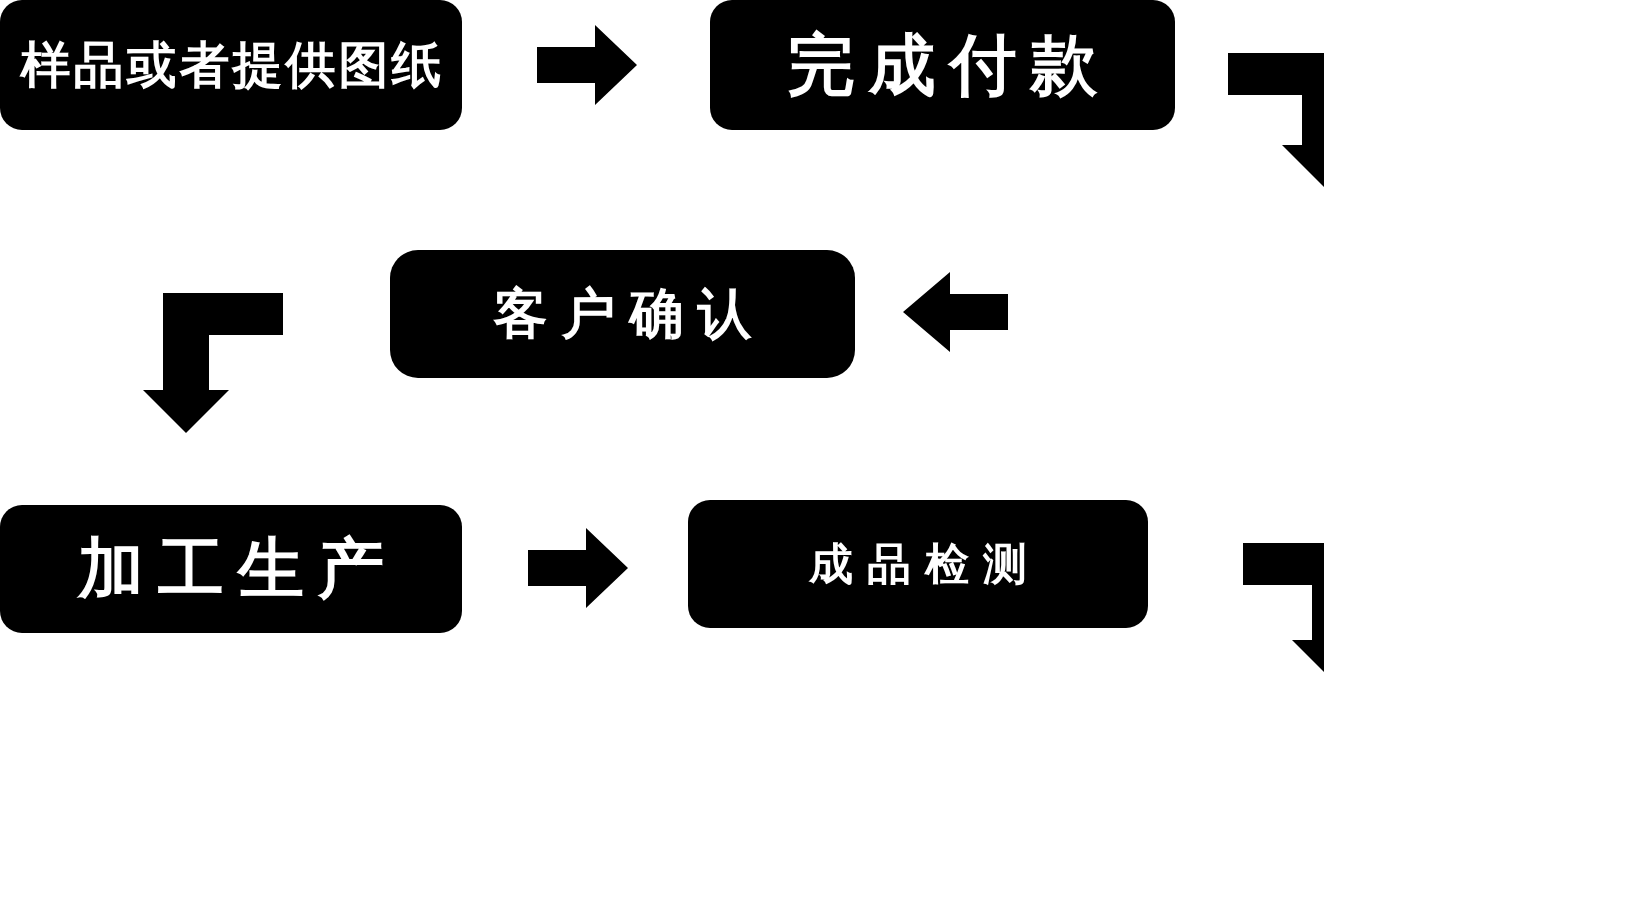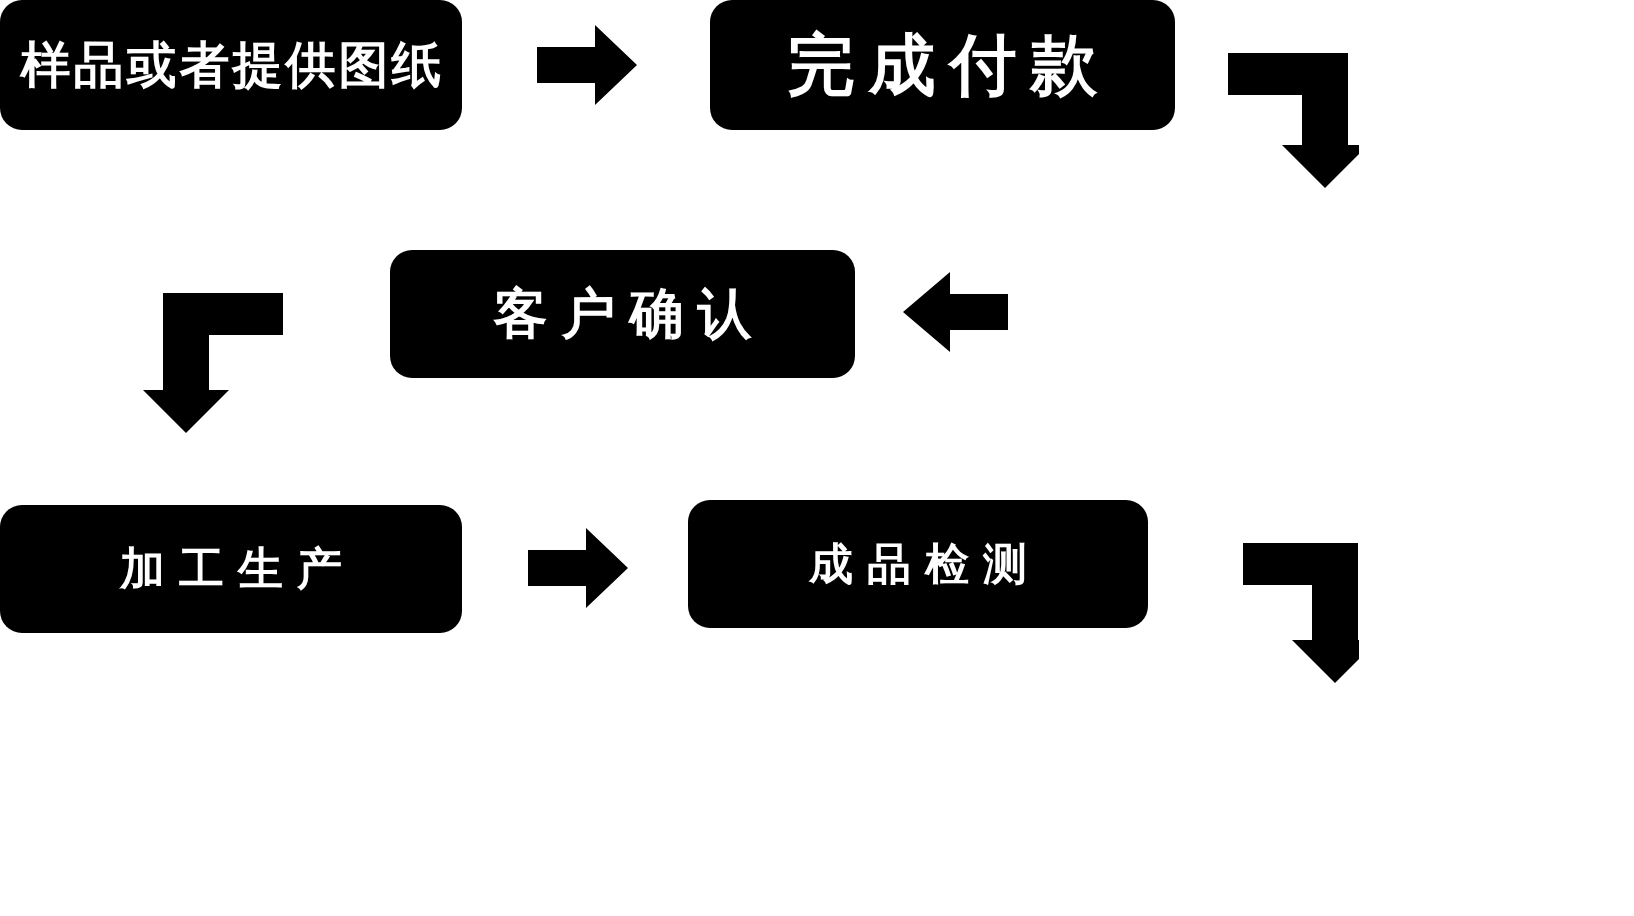--- a/index.html
+++ b/index.html
@@ -9,21 +9,20 @@
   body {
     background: var(--page-bg, #ffffff);
     font-family: "Liberation Sans", "DejaVu Sans", sans-serif;
   }
   .canvas {
     position: relative;
     width: 1324px;
     height: 916px;
     background: var(--page-bg, #ffffff);
     overflow: hidden;
-    padding-left: 35px;
   }
   .node {
     position: absolute;
     background: var(--node-bg, #000000);
     color: var(--node-fg, #ffffff);
     border-radius: 22px;
     display: flex;
     align-items: center;
     justify-content: center;
     font-weight: bold;
@@ -31,22 +30,22 @@
     white-space: nowrap;
   }
   .node-label {
     display: block;
   }
   
   .n1 { left: 0px;    top: 0px;   width: 462px; height: 130px; font-size: 50px; letter-spacing: 3px;  }
   
   .n2 { left: 710px;  top: 0px;   width: 465px; height: 130px; font-size: 67px; letter-spacing: 14px; }
   .n3 { left: 1058px; top: 250px; width: 462px; height: 128px; font-size: 54px; letter-spacing: 14px; }
-  .n4 { left: 390px;  top: 250px; width: 465px; height: 128px; font-size: 54px; letter-spacing: 14px; }
-  .n5 { left: 0px;    top: 505px; width: 462px; height: 128px; font-size: 45px; letter-spacing: 14px; }
+  .n4 { left: 390px;  top: 250px; width: 465px; height: 128px; font-size: 54px; letter-spacing: 14px; border-radius: 28px; }
+  .n5 { left: 0px;    top: 505px; width: 462px; height: 128px; font-size: 66px; letter-spacing: 14px; }
   .n6 { left: 688px;  top: 500px; width: 460px; height: 128px; font-size: 44px; letter-spacing: 14px; }
   .n7 { left: 1105px; top: 748px; width: 460px; height: 128px; font-size: 54px; letter-spacing: 14px; }
   
   .sp .node-label { padding-left: 14px; }
   .n1 .node-label { padding-left: 3px; }
 
   .arrow {
     position: absolute;
     color: var(--arrow, #000000);
   }

